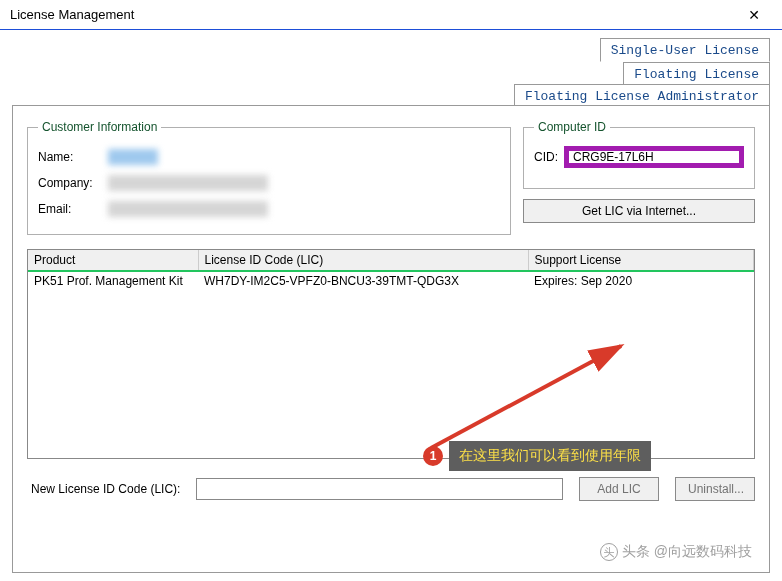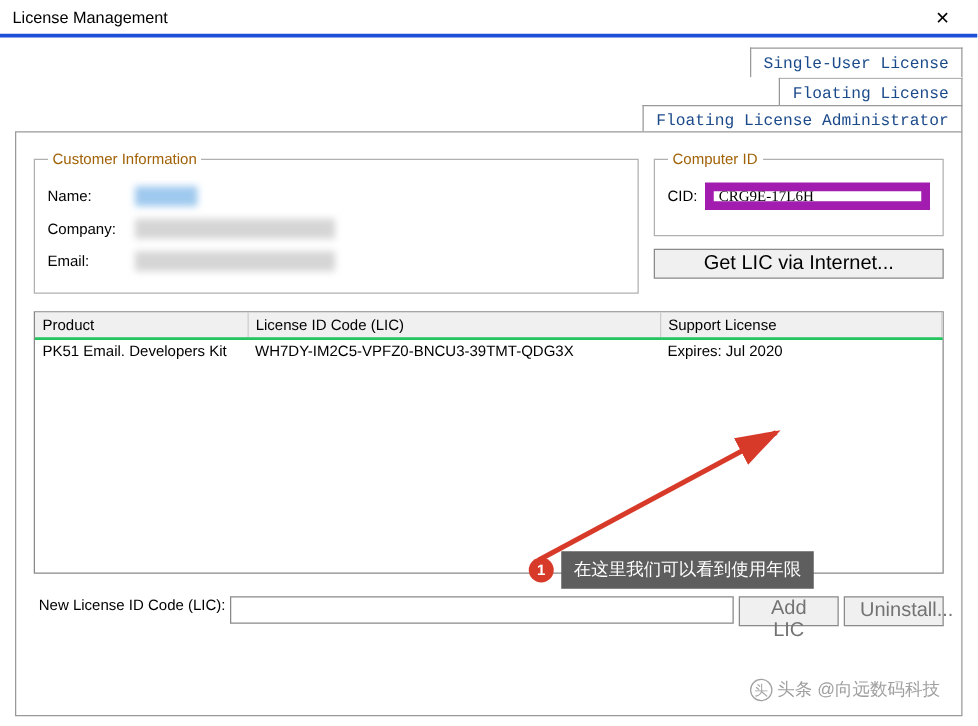--- a/index.html
+++ b/index.html
@@ -11,21 +11,21 @@
     width: 782px;
     height: 581px;
     overflow: hidden;
     position: relative;
   }
   .titlebar {
     height: 30px;
     display: flex;
     align-items: center;
     padding: 0 8px 0 10px;
-    border-bottom: 3px solid #1d4ed8;
+    border-bottom: 1px solid #1d4ed8;
     font-size: 13px;
   }
   .titlebar .title { flex: 1; }
   .titlebar .close {
     width: 40px;
     height: 28px;
     display: flex;
     align-items: center;
     justify-content: center;
     font-size: 14px;
@@ -64,21 +64,21 @@
     height: 468px;
   }
   fieldset {
     border: 1px solid #b0b0b0;
     margin: 0;
     padding: 8px 10px 10px 10px;
     font-size: 12px;
   }
   legend {
     padding: 0 4px;
-    color: #a16207;
+    color: #14532d;
   }
   .top-row {
     display: flex;
     gap: 12px;
   }
   .cust-info { flex: 1; }
   .cust-row {
     display: flex;
     align-items: center;
     margin: 4px 0;
@@ -101,32 +101,32 @@
   .comp-id { width: 232px; }
   .cid-row {
     display: flex;
     align-items: center;
     gap: 6px;
     margin: 4px 0 10px 0;
   }
   .cid-row input {
     flex: 1;
     height: 22px;
-    border: 7px solid #a21caf;
-    background: #fff;
-    font-family: Liberation Serif, serif;
+    border: 5px solid #a21caf;
+    background: #fff;
+    font-family: Liberation Sans, sans-serif;
     font-size: 12px;
     padding: 0 4px;
   }
   button.win {
     height: 24px;
     border: 1px solid #8a8a8a;
     background: #f0f0f0;
     font-family: inherit;
-    font-size: 16px;
+    font-size: 12px;
     padding: 0 12px;
   }
   button.win:disabled {
     color: #737373;
   }
   .get-lic { width: 100%; }
   .table-wrap {
     margin-top: 14px;
     border: 1px solid #888;
     height: 210px;
@@ -146,22 +146,22 @@
     padding: 3px 6px;
     height: 20px;
   }
   tbody td {
     padding: 2px 6px;
     vertical-align: top;
   }
   .new-lic-row {
     margin-top: 18px;
     display: flex;
-    align-items: flex-start;
-    gap: 4px;
+    align-items: center;
+    gap: 16px;
   }
   .new-lic-row label { margin-left: 4px; }
   .new-lic-row input {
     flex: 1;
     height: 22px;
     border: 1px solid #888;
     font-family: inherit;
     font-size: 12px;
     padding: 0 4px;
   }
@@ -191,21 +191,21 @@
     background: #d83a2a;
     color: #fff;
     font-weight: bold;
     display: flex;
     align-items: center;
     justify-content: center;
     font-size: 12px;
   }
   .anno .text {
     background: #5e5e5e;
-    color: #ffffff;
+    color: #fde047;
     padding: 6px 10px;
     font-size: 14px;
     font-family: "Microsoft YaHei", sans-serif;
   }
   .arrow-svg {
     position: absolute;
     left: 398px;
     top: 232px;
     z-index: 49;
     pointer-events: none;
@@ -279,23 +279,23 @@
       <table>
         <thead>
           <tr>
             <th style="width:170px">Product</th>
             <th style="width:330px">License ID Code (LIC)</th>
             <th>Support License</th>
           </tr>
         </thead>
         <tbody>
           <tr>
-            <td>PK51 Email. Developers Kit</td>
+            <td>PK51 Prof. Management Kit</td>
             <td>WH7DY-IM2C5-VPFZ0-BNCU3-39TMT-QDG3X</td>
-            <td>Expires: Jul 2020</td>
+            <td>Expires: Sep 2020</td>
           </tr>
         </tbody>
       </table>
     </div>
 
     <div class="new-lic-row">
       <label>New License ID Code (LIC):</label>
       <input type="text" style="">
       <button class="win" disabled="" style="width:80px">Add LIC</button>
       <button class="win" disabled="" style="width:80px">Uninstall...</button>

